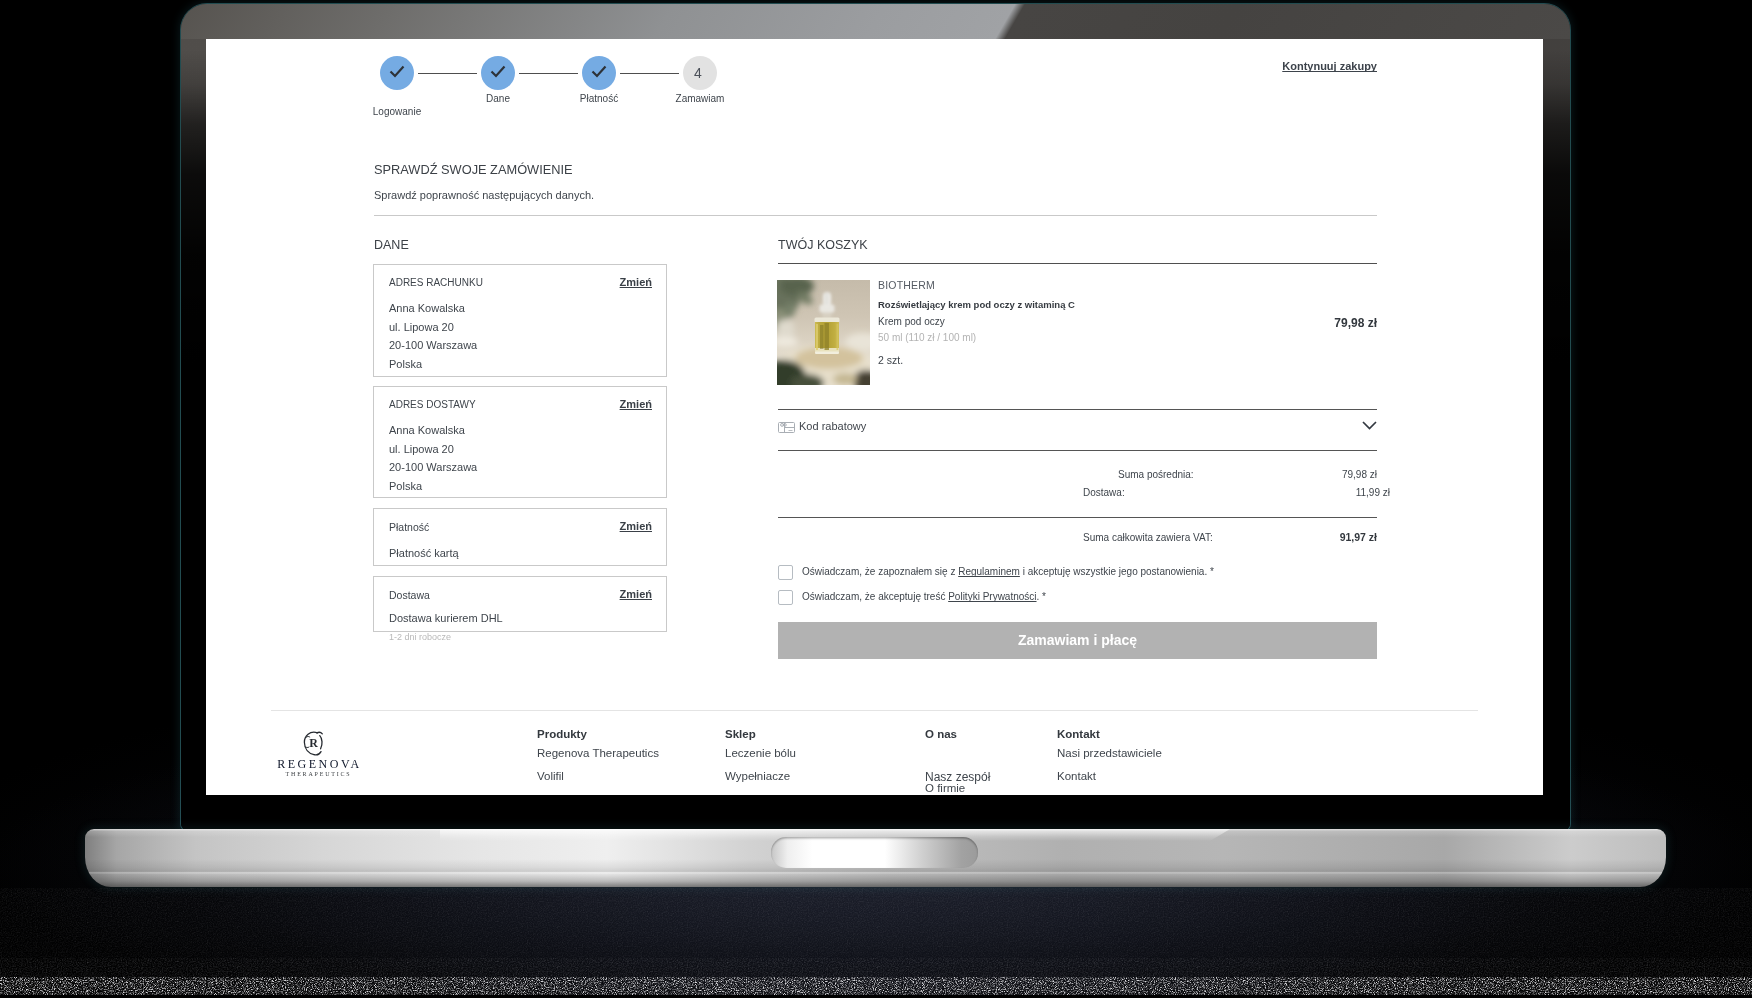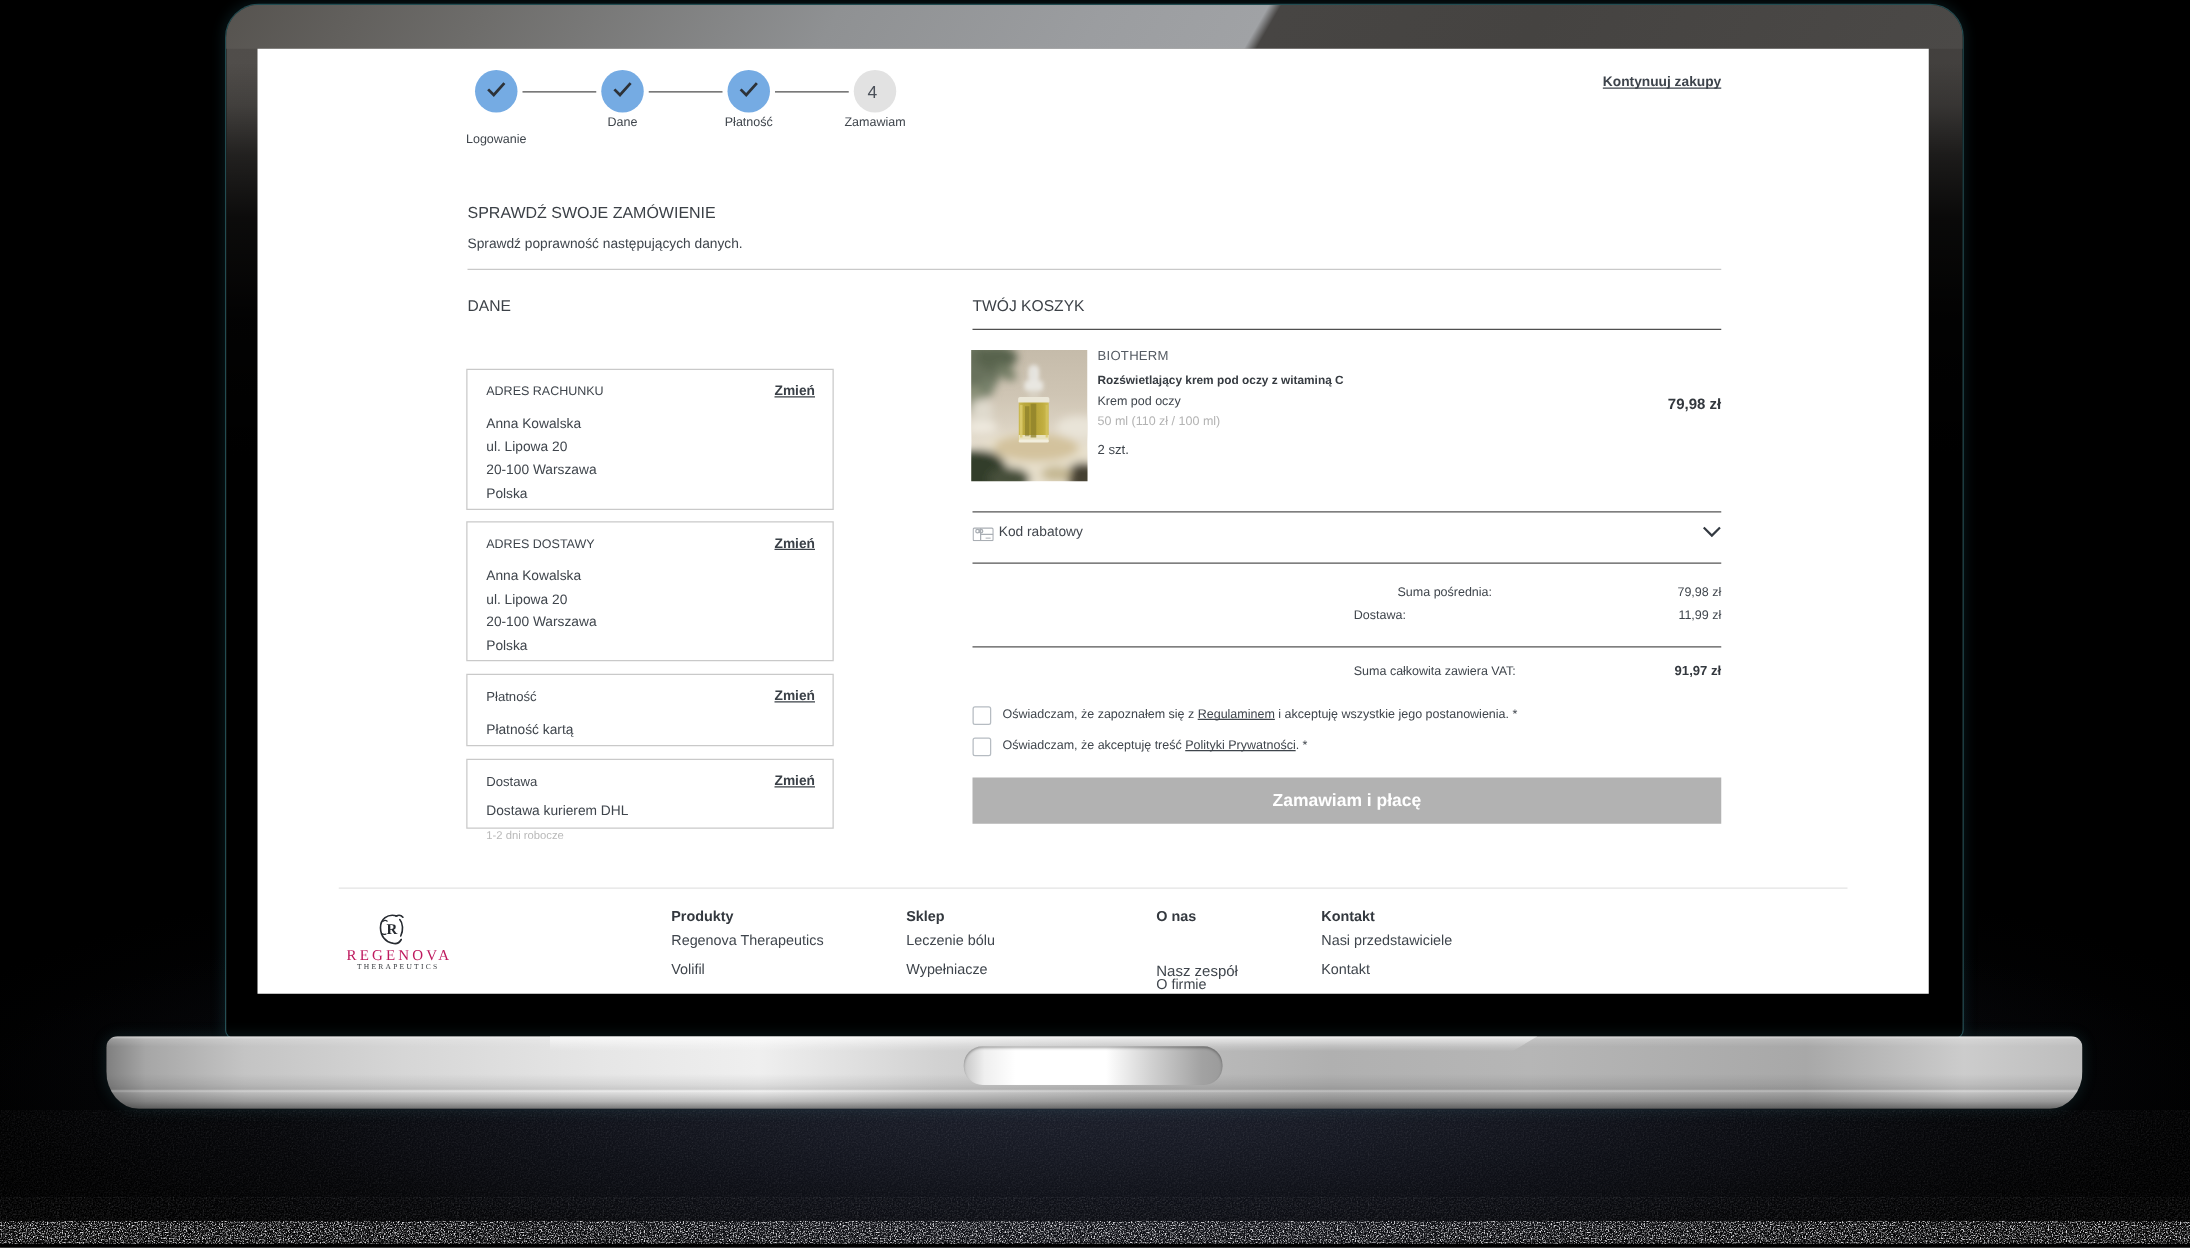--- a/index.html
+++ b/index.html
@@ -44,21 +44,21 @@
     box-shadow:inset 0 1.5px 2px rgba(0,0,0,0.3);
   }
 
   
   .t { position:absolute; white-space:nowrap; color:#3f454c; }
   .circle { position:absolute; width:34px; height:34px; border-radius:50%; top:17px; }
   .blue { background:#75abe3; }
   .gray { background:#e2e2e2; }
   .steplabel { position:absolute; top:54px; width:120px; text-align:center; font-size:10px; color:#3f454c; }
   .connector { position:absolute; top:33.5px; height:1.5px; background:#4e4e4e; }
-  .box { position:absolute; left:167px; width:294px; border:1px solid #c9c9c9; background:#fff;margin-top:31px; }
+  .box { position:absolute; left:167px; width:294px; border:1px solid #c9c9c9; background:#fff; }
   .zmien { position:absolute; right:14px; font-size:11px; font-weight:bold; color:#3a4047; text-decoration:underline; }
   .hline { position:absolute; height:1px; }
   .chk { position:absolute; left:572px; width:15px; height:15px; border:1px solid #b6bcc2; border-radius:2px; background:#fff; }
 </style>
 </head>
 <body>
 <div class="abs" id="glow1"></div>
 <div class="abs" id="glow2"></div>
 <div class="abs" id="lid"></div>
 <div class="abs" id="lidband"></div>
@@ -203,21 +203,21 @@
   </svg>
   <div class="t" style="left:593px;top:381px;font-size:11px;color:#41464d;">Kod rabatowy</div>
   <svg class="abs" style="left:1156px;top:382px;" width="15" height="9" viewBox="0 0 15 9">
       <path d="M1 1 L7.5 7.5 L14 1" fill="none" stroke="#333941" stroke-width="1.7"></path>
     </svg>
   <div class="hline" style="left:572px;top:411px;width:599px;background:#555;"></div>
 
   <div class="t" style="left:877px;top:430px;font-size:10px;margin-left:35px;">Suma pośrednia:</div>
   <div class="t" style="right:166px;top:430px;font-size:10px;">79,98 zł</div>
   <div class="t" style="left:877px;top:448px;font-size:10px;">Dostawa:</div>
-  <div class="t" style="right:166px;top:448px;font-size:10px;margin-left:28px;">11,99 zł</div>
+  <div class="t" style="right:153px;top:448px;font-size:10px;margin-left:28px;">11,99 zł</div>
   <div class="hline" style="left:572px;top:478px;width:599px;background:#555;"></div>
   <div class="t" style="left:877px;top:493px;font-size:10px;">Suma całkowita zawiera VAT:</div>
   <div class="t" style="right:166px;top:492px;font-size:10.5px;font-weight:bold;color:#33383e;">91,97 zł</div>
 
   <div class="chk" style="top:526px;"></div>
   <div class="t" style="left:596px;top:527px;font-size:10px;">Oświadczam, że zapoznałem się z <span style="text-decoration:underline;">Regulaminem</span> i akceptuję wszystkie jego postanowienia. *</div>
   <div class="chk" style="top:551px;"></div>
   <div class="t" style="left:596px;top:552px;font-size:10px;">Oświadczam, że akceptuję treść <span style="text-decoration:underline;">Polityki Prywatności</span>. *</div>
 
   <div class="abs" style="left:572px;top:583px;width:599px;height:37px;background:#b2b2b2;color:#fff;font-size:14px;font-weight:bold;text-align:center;line-height:37px;">Zamawiam i płacę</div>
@@ -227,21 +227,21 @@
     <g fill="none" stroke="#262a30" stroke-width="1.3" stroke-linecap="round">
       <path d="M15.5 1.8 C8 -0.5, 2.2 4.5, 2.4 11.5 C2.6 18, 6.5 22.5, 12 23.6"></path>
       <path d="M17.8 4.6 C20.4 7.4, 20.8 13.5, 18.6 17.8"></path>
       <path d="M14.8 1.9 C16.8 0.9, 19 1.2, 20.3 2.8"></path>
       <path d="M12.2 23.6 C14.8 24.3, 17.6 23.2, 19 20.6"></path>
       <path d="M4.2 6.2 C5.4 5.2, 6.8 5.2, 7.8 6.0" stroke-width="0.9"></path>
       <path d="M3.2 15.8 C4.4 16.6, 5.6 16.8, 6.8 16.2" stroke-width="0.9"></path>
     </g>
     <text x="11.6" y="16.4" font-family="Liberation Serif, serif" font-size="12" font-weight="bold" fill="#262a30" text-anchor="middle">R</text>
   </svg>
-  <div class="t" style="left:71px;top:718px;width:85px;text-align:center;font-family:'Liberation Serif',serif;font-size:12px;letter-spacing:2.5px;color:#be185d;">REGENOVA</div>
+  <div class="t" style="left:71px;top:718px;width:85px;text-align:center;font-family:'Liberation Serif',serif;font-size:12px;letter-spacing:2.5px;color:#0f172a;">REGENOVA</div>
   <div class="t" style="left:70px;top:732px;width:85px;text-align:center;font-family:'Liberation Serif',serif;font-size:6px;letter-spacing:1.8px;color:#3a3e42;">THERAPEUTICS</div>
 
   <div class="t" style="left:331px;top:689px;font-size:11.5px;font-weight:bold;color:#33383e;">Produkty</div>
   <div class="t" style="left:331px;top:708px;font-size:11.5px;">Regenova Therapeutics</div>
   <div class="t" style="left:331px;top:731px;font-size:11.5px;">Volifil</div>
 
   <div class="t" style="left:519px;top:689px;font-size:11.5px;font-weight:bold;color:#33383e;">Sklep</div>
   <div class="t" style="left:519px;top:708px;font-size:11.5px;">Leczenie bólu</div>
   <div class="t" style="left:519px;top:731px;font-size:11.5px;">Wypełniacze</div>
 

